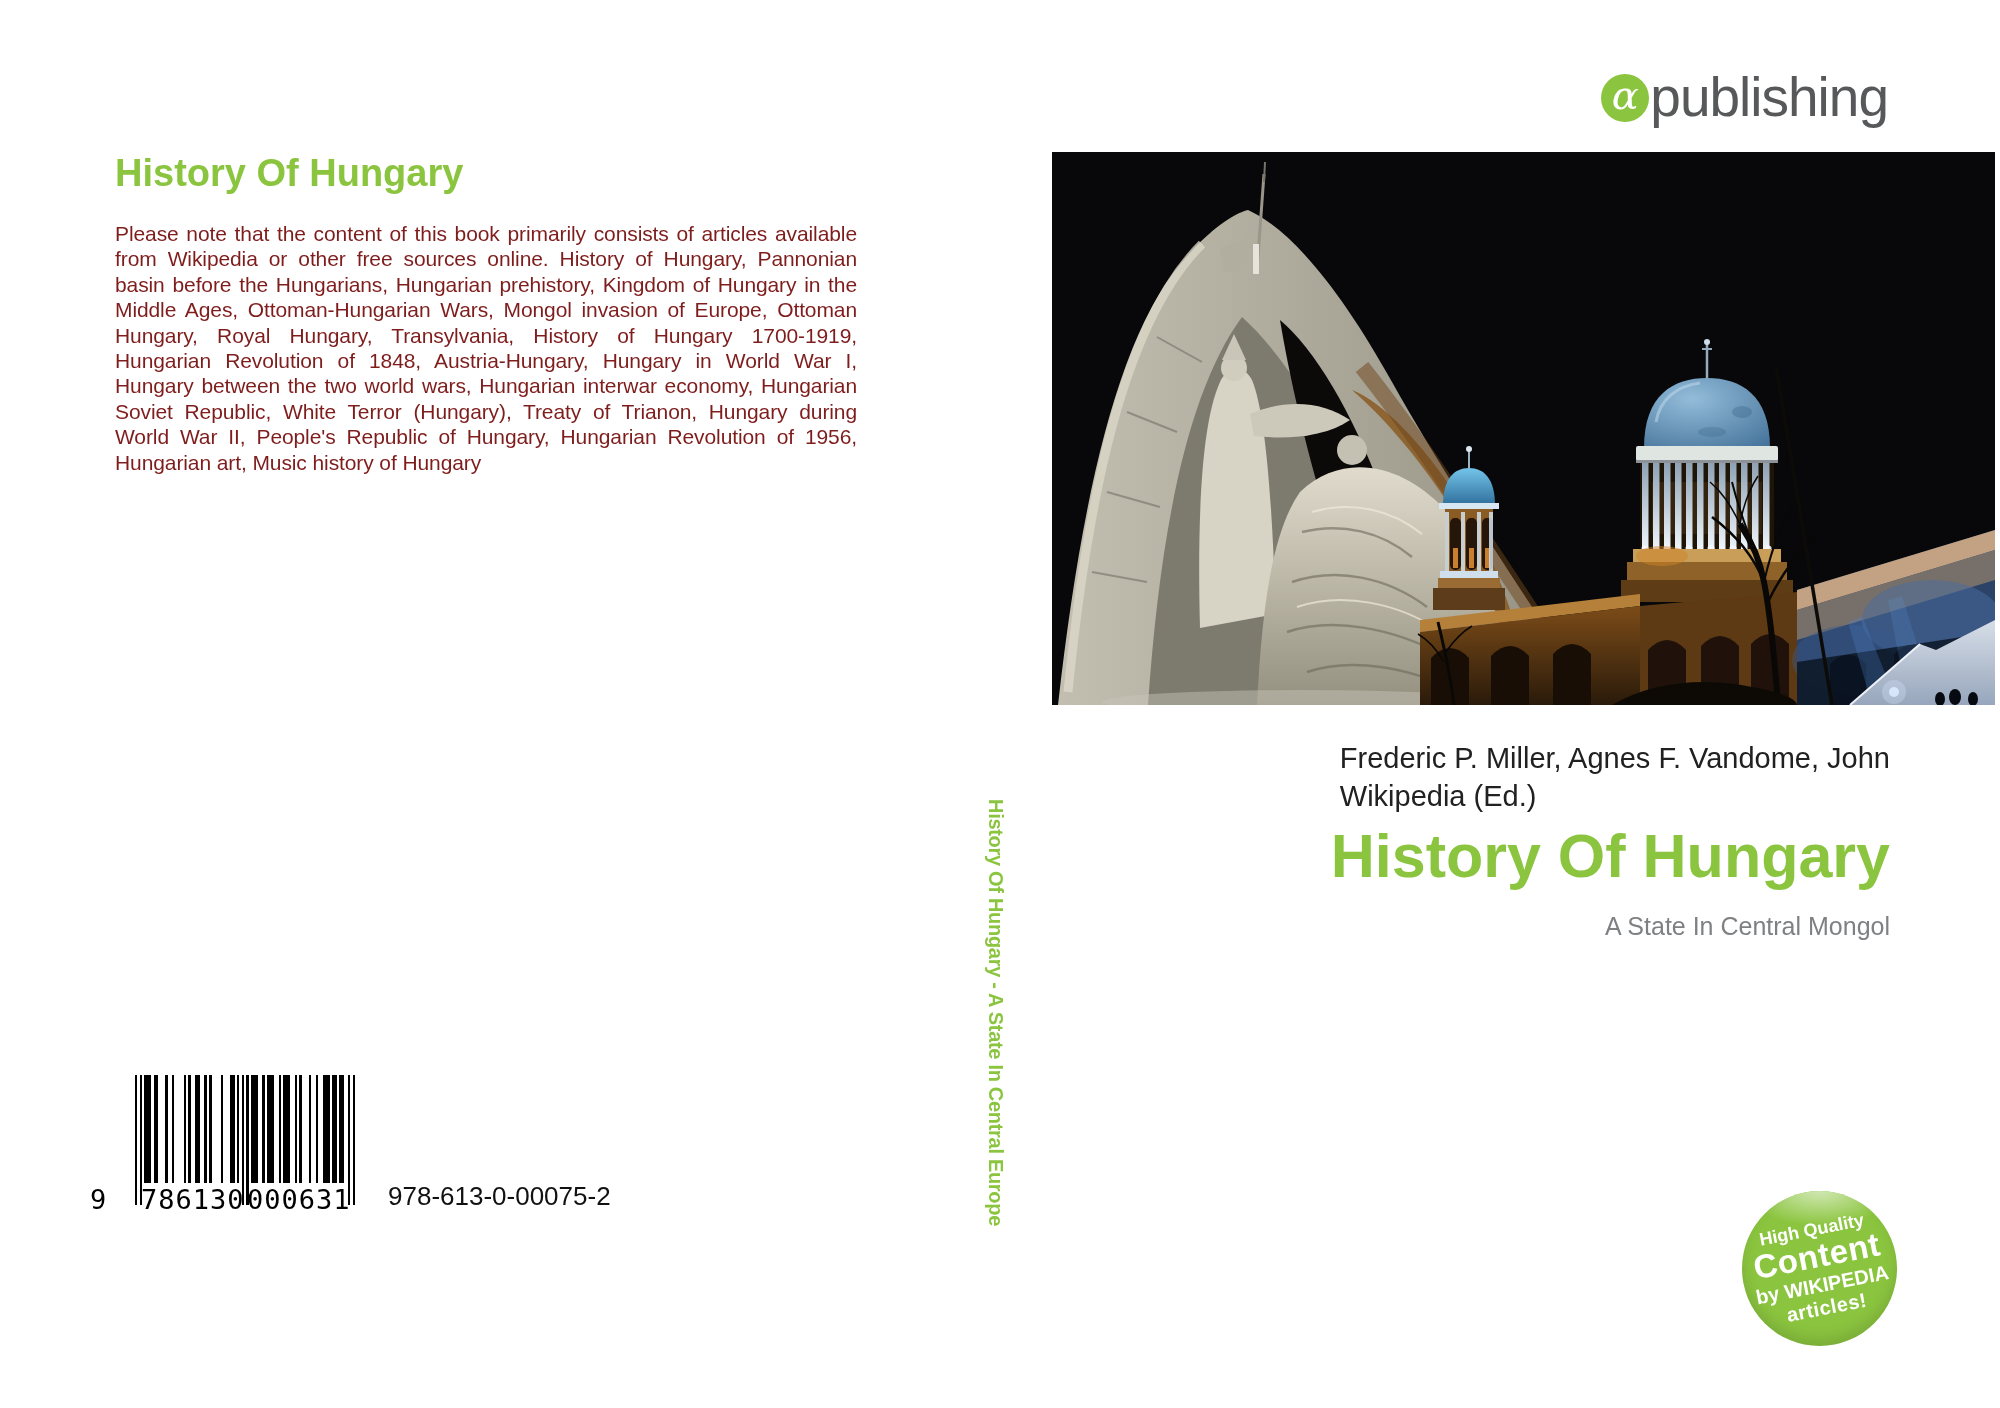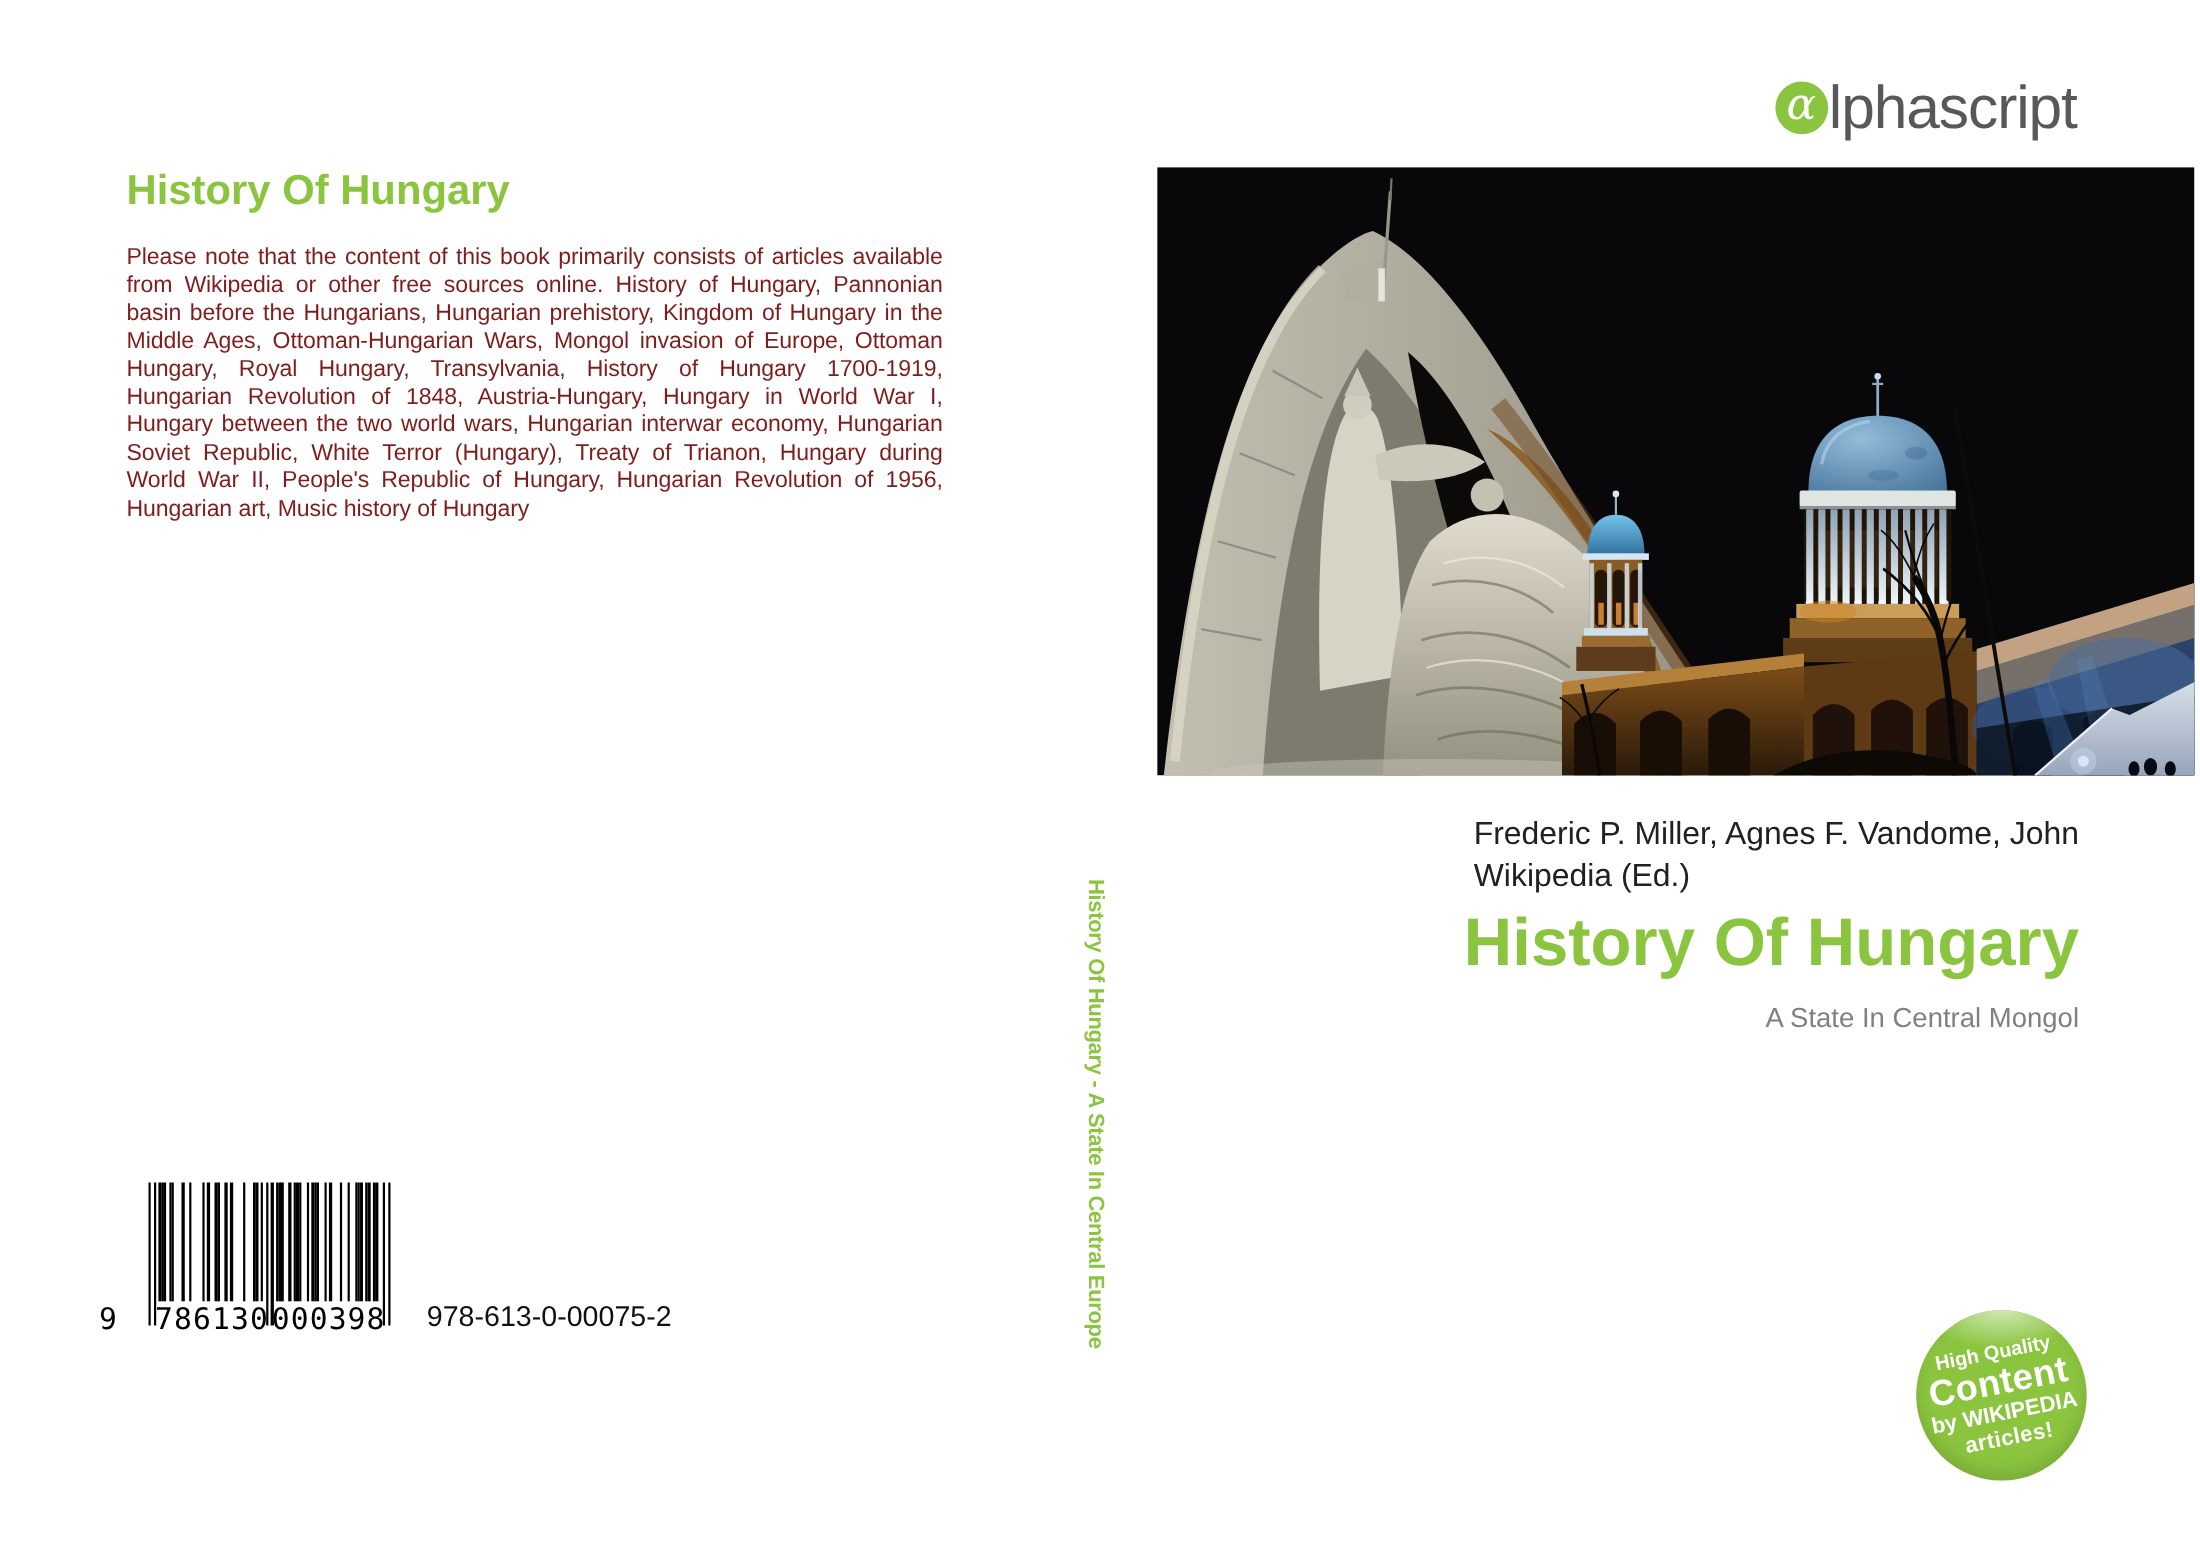--- a/index.html
+++ b/index.html
@@ -120,28 +120,28 @@
     <div class="bar" style="left: 192.211px; width: 2.41579px;"></div>
     <div class="bar" style="left: 196.842px; width: 2.41579px;"></div>
     <div class="bar" style="left: 199.158px; width: 2.41579px;"></div>
     <div class="bar" style="left: 203.789px; width: 2.41579px;"></div>
     <div class="bar" style="left: 206.105px; width: 2.41579px;"></div>
     <div class="bar tall" style="left: 213.053px; width: 2.41579px;"></div>
     <div class="bar tall" style="left: 217.684px; width: 2.41579px;"></div>
   </div>
 <div class="abs bc-digit bc-lead">9</div>
 <div class="abs bc-digit bc-g1">786130</div>
-<div class="abs bc-digit bc-g2">000398</div>
+<div class="abs bc-digit bc-g2">000631</div>
 <div class="abs isbn">978-613-0-00075-2</div>
 
 <div class="abs spine">History Of Hungary - A State In Central Europe</div>
 
 <div class="abs logo">
   <span class="alpha-circle">α</span>
-  <span class="logo-name">lphascript</span>
+  <span class="logo-name">publishing</span>
 </div>
 
 <svg class="abs photo" viewBox="0 0 943 553" aria-hidden="true">
   <defs>
     <linearGradient id="drapGrad" x1="0" y1="0" x2="0" y2="1">
       <stop offset="0" stop-color="#e0dbcc"></stop>
         <stop offset="1" stop-color="#94907f"></stop>
     </linearGradient>
     <linearGradient id="sdGrad" x1="0" y1="0" x2="0" y2="1">
       <stop offset="0" stop-color="#74c4ea"></stop>

